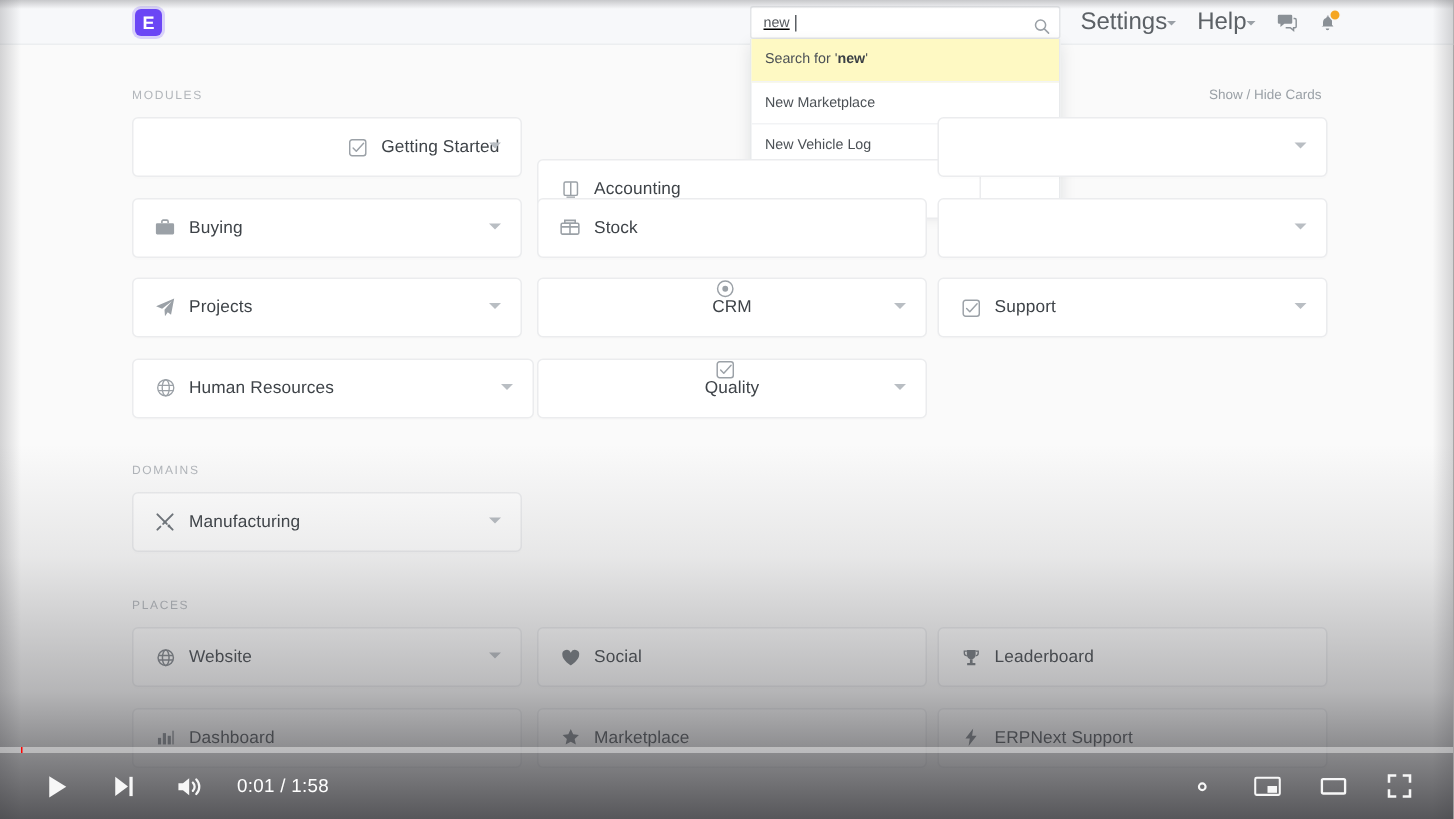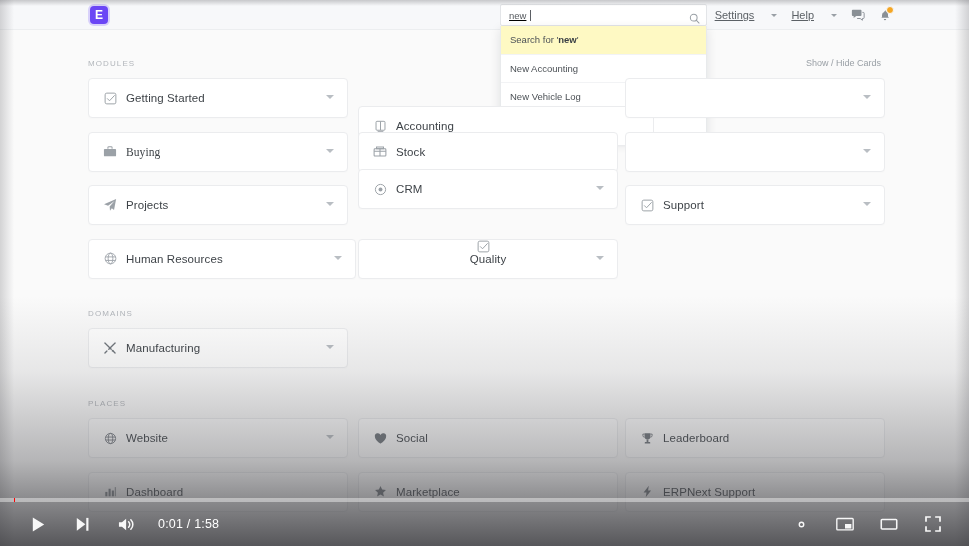--- a/index.html
+++ b/index.html
@@ -27,21 +27,21 @@
   }
 
   .nav-right{
     position:absolute;right:78px;top:0;height:30px;display:flex;align-items:center;gap:14px;
     font-size:10.5px;color:#6b7075;
   }
   .nav-box{
     width:15px;height:15px;border:1px solid #e2e4e7;border-radius:3px;
     display:flex;align-items:center;justify-content:center;color:#c3c7cb;font-size:8px;
   }
-  .nav-link{display:flex;align-items:center;gap:17px;color:#5c6166;font-size:11px;text-decoration:underline;}
+  .nav-link{display:flex;align-items:center;gap:0;color:#5c6166;font-size:16px;}
   .caret{width:0;height:0;border-left:3px solid transparent;border-right:3px solid transparent;border-top:3.5px solid #9aa0a6;display:inline-block;}
   .nav-ico{position:relative;color:#8a9096;display:flex;align-items:center;}
   .badge-dot{
     position:absolute;right:-3px;top:-3px;width:6px;height:6px;border-radius:50%;
     background:#f5a623;border:1px solid #f7f8fa;
   }
 
   
   .searchwrap{position:absolute;left:500px;top:4px;width:207px;text-decoration:underline;}
   .searchbox{
@@ -158,49 +158,49 @@
                 <circle cx="6" cy="6" r="4.3"></circle>
                 <line x1="9.2" y1="9.2" x2="12.8" y2="12.8" stroke-linecap="round"></line>
               </svg>
           </span>
         </div>
         <div class="awesomplete">
           <div class="ac-item sel">
             <span>Search for '<b>new</b>'</span>
           </div>
           <div class="ac-item">
-            <span>New Accounting</span>
+            <span>New Marketplace</span>
           </div>
           <div class="ac-item">
             <span>New Vehicle Log</span>
           </div>
           <div class="ac-item">
             <span>New Payroll Period</span>
           </div>
         </div>
       </div>
     </div>
 
     <div class="content">
       <div class="sec-label" style="left:88px;top:29px;">MODULES</div>
       <div class="showhide" style="top:28px;">Show / Hide Cards</div>
       <div class="sec-label" style="left:88px;top:279px;">DOMAINS</div>
       <div class="sec-label" style="left:88px;top:369px;">PLACES</div>
       <div id="cards-host">
-          <div class="card" style="left: 88px; top: 48px; width: 260px;">
+          <div class="card" style="left: 88px; top: 48px; width: 260px; justify-content: flex-end;">
             <span class="ci">
               <svg width="13" height="13" viewBox="0 0 16 16" fill="none" stroke="#9ba1a7" stroke-width="1.2">
                 <rect x="1.4" y="1.4" width="13.2" height="13.2" rx="2"></rect>
                 <path d="M4.2 8.2l2.6 2.6 6-6.4" stroke-linecap="round" stroke-linejoin="round"></path>
               </svg>
             </span>
             <span class="cl">Getting Started</span>
             <i class="cc"></i>
           </div>
-          <div class="card" style="left: 88px; top: 101.5px; width: 260px; font-family: Liberation Serif, serif;">
+          <div class="card" style="left: 88px; top: 101.5px; width: 260px;">
             <span class="ci">
               <svg width="14" height="13" viewBox="0 0 16 15" fill="#9ba1a7">
                 <rect x="1" y="4.5" width="14" height="8.5" rx="1"></rect>
                 <path d="M5.6 4.2V3a1 1 0 011-1h2.8a1 1 0 011 1v1.2" fill="none" stroke="#9ba1a7" stroke-width="1.2"></path>
               </svg>
             </span>
             <span class="cl">Buying</span>
             <i class="cc"></i>
           </div>
           <div class="card" style="left: 88px; top: 155px; width: 260px;">
@@ -236,21 +236,21 @@
           <div class="card" style="left: 358px; top: 101.5px; width: 260px;">
             <span class="ci">
               <svg width="14" height="13" viewBox="0 0 16 15" fill="none" stroke="#9ba1a7" stroke-width="1.2">
                 <rect x="1.2" y="4.4" width="13.6" height="8.4" rx="1"></rect>
                 <path d="M1.2 7.2h13.6M8 4.4v8.4"></path>
                 <path d="M4 2.2h8v2.2H4z"></path>
               </svg>
             </span>
             <span class="cl">Stock</span>
           </div>
-          <div class="card" style="left: 358px; top: 139px; width: 260px;">
+          <div class="card" style="left: 358px; top: 155px; width: 260px; flex-direction: column;">
             <span class="ci">
               <svg width="13" height="13" viewBox="0 0 16 16" fill="none" stroke="#9ba1a7" stroke-width="1.2">
                 <circle cx="8" cy="8" r="6.3"></circle>
                 <circle cx="8" cy="8" r="2.4" fill="#9ba1a7" stroke="none"></circle>
               </svg>
             </span>
             <span class="cl">CRM</span>
             <i class="cc"></i>
           </div>
           <div class="card" style="left: 358px; top: 208.5px; width: 260px; flex-direction: column;">

